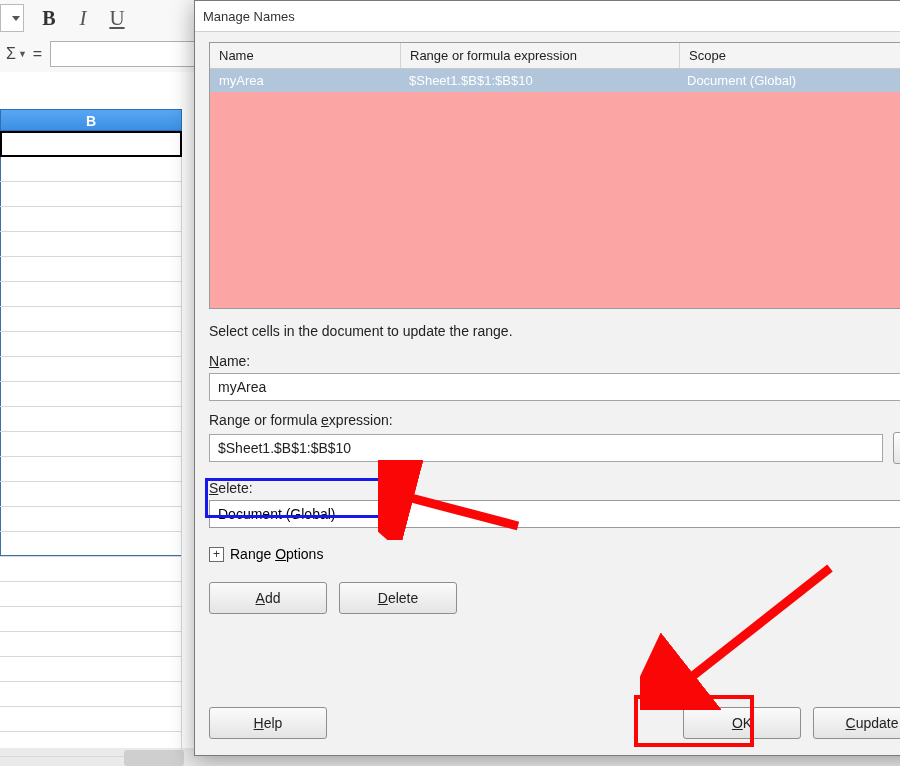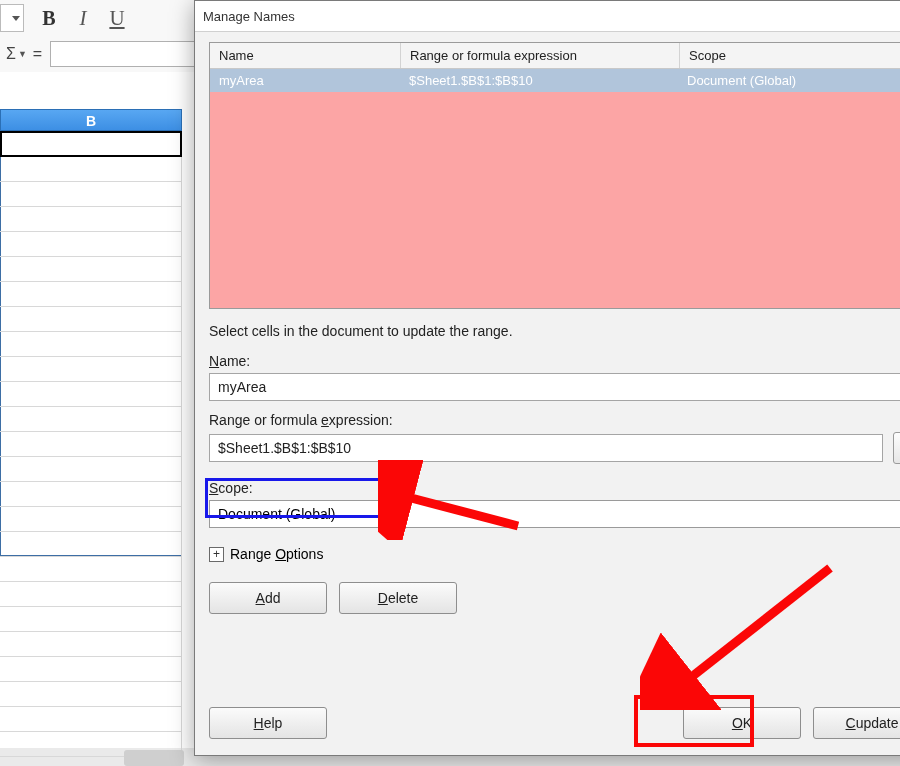--- a/index.html
+++ b/index.html
@@ -145,21 +145,21 @@
         </div>
         <div class="shrink-btn">
           <svg width="16" height="14">
               <rect x="1" y="7" width="12" height="5" fill="none" stroke="#3d6ea5" stroke-width="1.4"></rect>
               <path d="M10 0 L10 5 M7 3 L10 6 L13 3" fill="none" stroke="#c06a1a" stroke-width="1.4"></path>
             </svg>
         </div>
       </div>
 
       <div class="lbl" style="margin-top:16px">
-        <span></span><span class="u">S</span><span>cope:</span>
+        <span></span><span class="u">S</span><span>elete:</span>
       </div>
       <div class="scope-select">
         <span>Document (Global)</span>
         <div class="arrow"></div>
       </div>
 
       <div class="expander">
         <span class="box">+</span>
         <span><span>Range </span><span class="u">O</span><span>ptions</span></span>
       </div>

